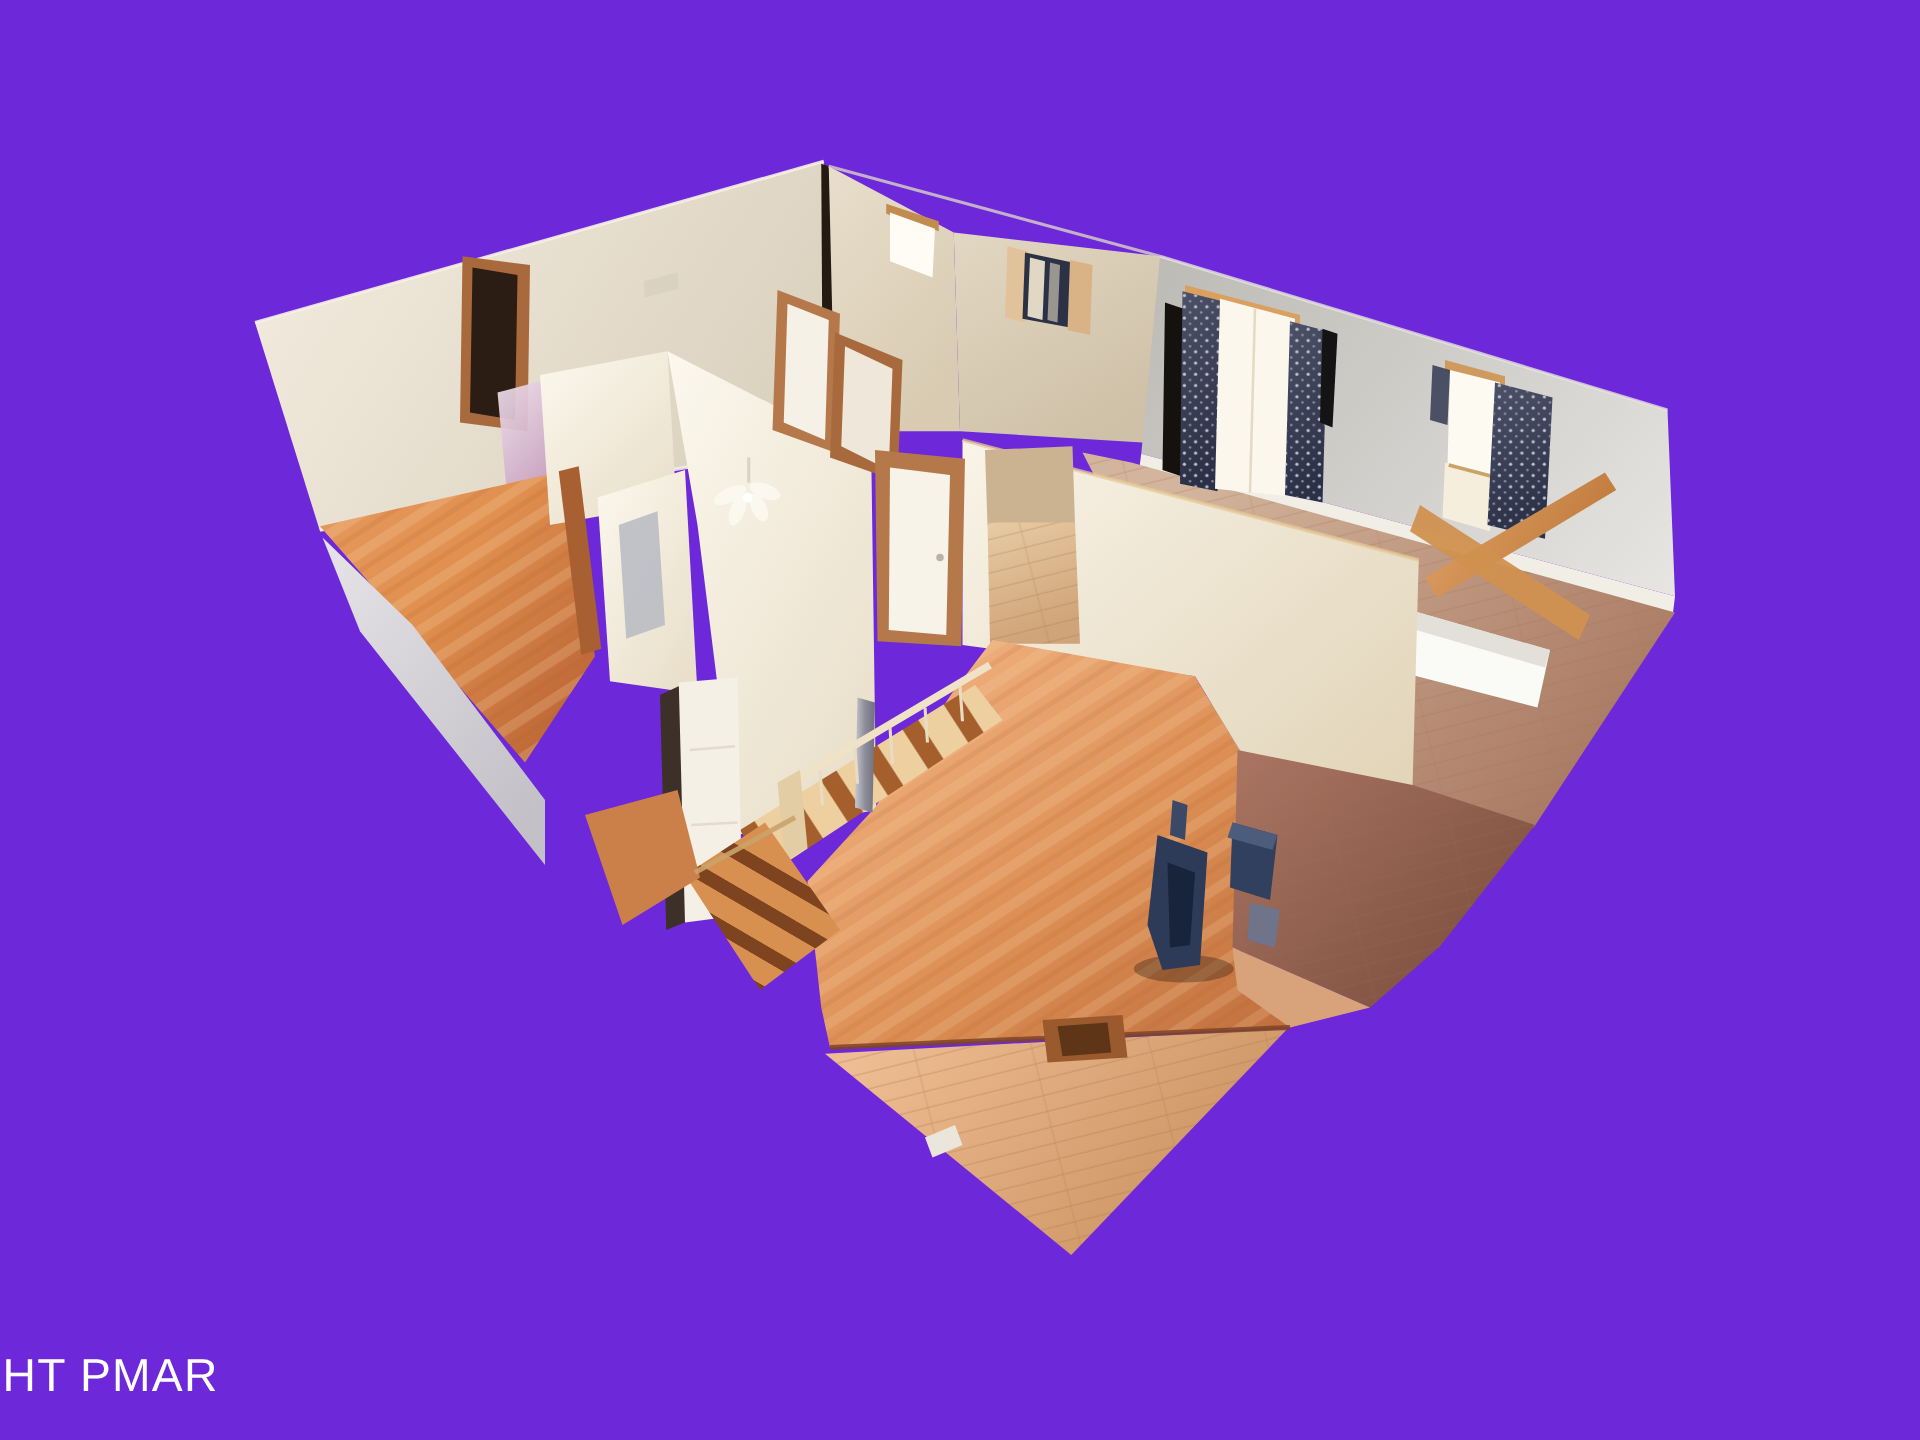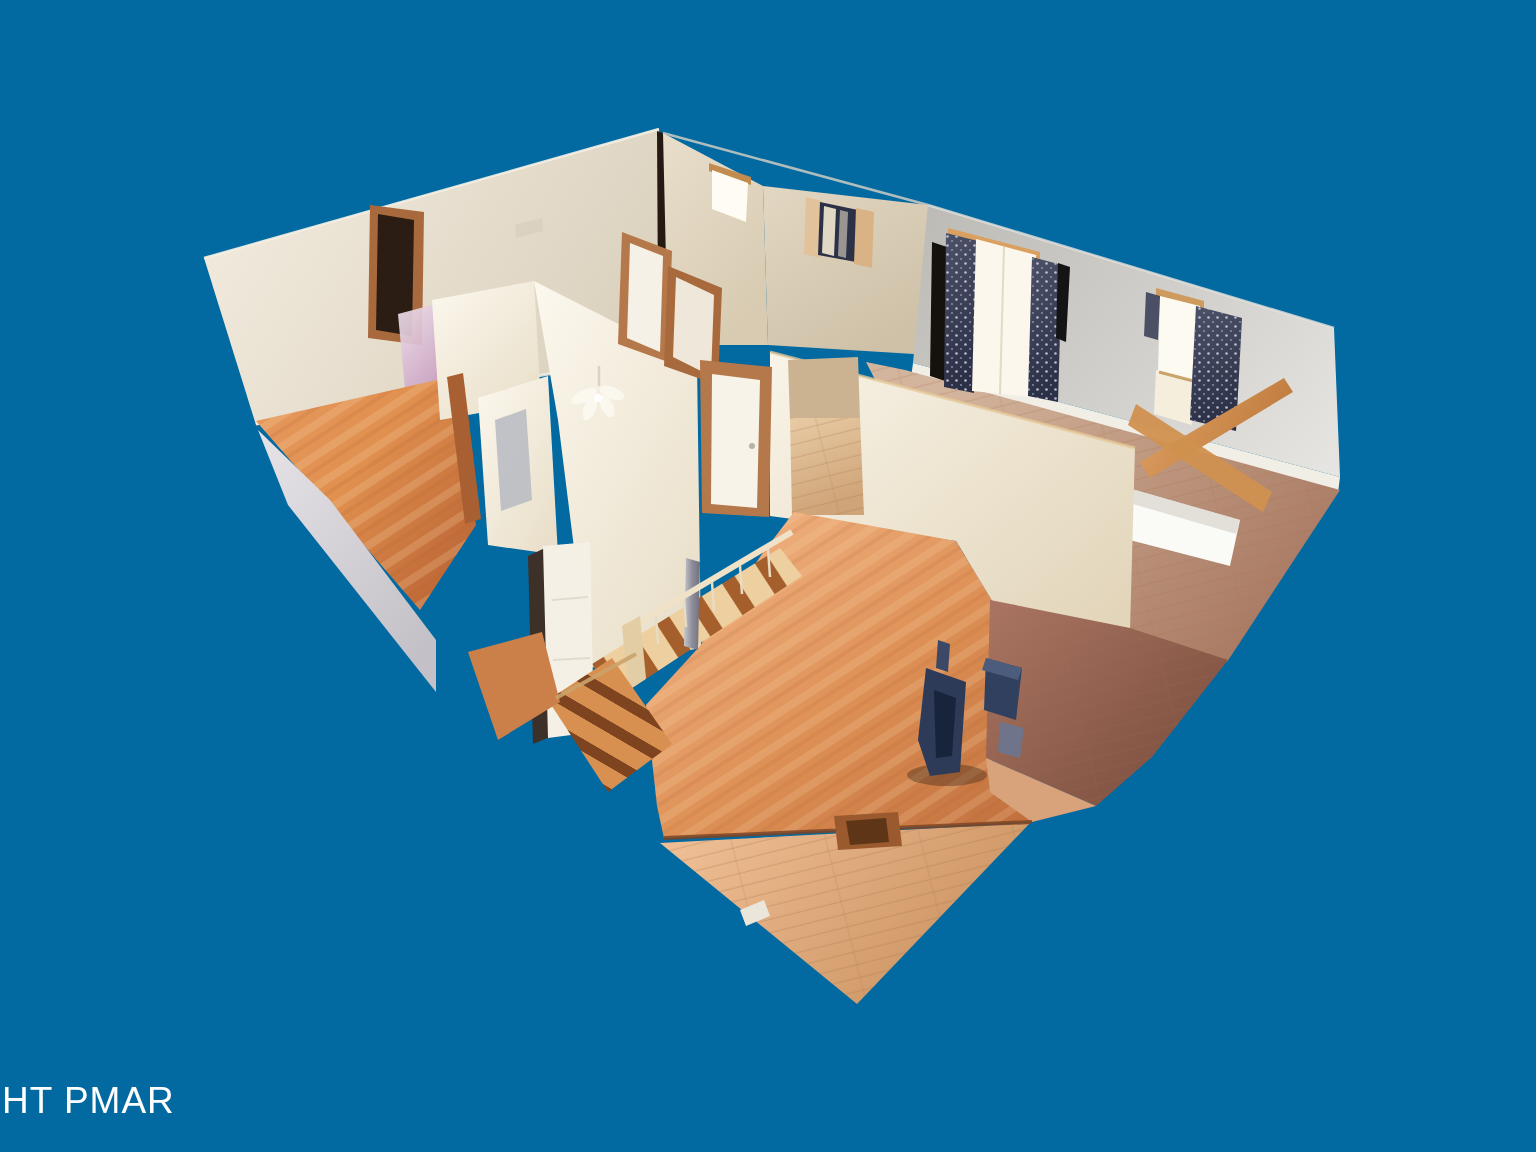--- a/index.html
+++ b/index.html
@@ -1,16 +1,16 @@
 <!DOCTYPE html>
 <html><head>
 <meta charset="utf-8">
 <style>
   html,body{margin:0;padding:0;background:#000;}
-  .stage{position:relative;width:1536px;height:1152px;background:#0369a1;overflow:hidden;}
+  .stage{position:relative;width:1536px;height:1152px;background:#6d28d9;overflow:hidden;}
   .stage svg{position:absolute;left:0;top:0;}
   .watermark{
     position:absolute;left:2px;top:1082px;
     font-family:"Liberation Sans", sans-serif;
     font-size:37px;line-height:1.0;font-weight:400;
     color:#ffffff;letter-spacing:1px;white-space:nowrap;
     user-select:none;
   }
 </style>
 </head>

